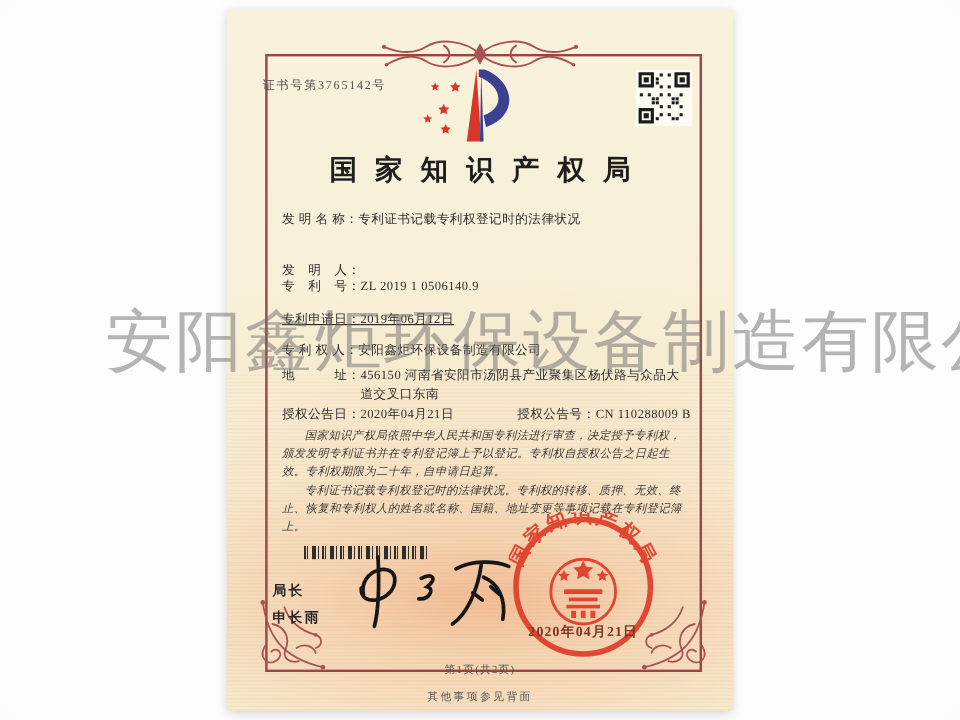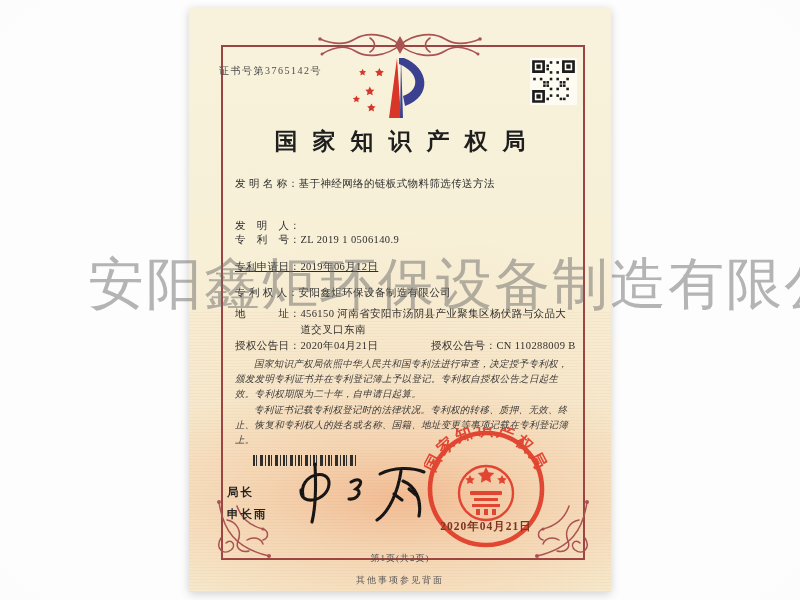--- a/index.html
+++ b/index.html
@@ -201,21 +201,21 @@
             <rect x="27.8" y="37.1" width="2.4000000000000004" height="2.4000000000000004"></rect>
             <rect x="30.900000000000002" y="37.1" width="2.4000000000000004" height="2.4000000000000004"></rect>
           </g>
       </g>
     </svg>
 
     <div class="title">国家知识产权局</div>
 
     <div class="f-row row-name">
       <span class="f-label">发 明 名 称：</span>
-      <span class="f-value">基于神经网络的链板式物料筛选传送方法</span>
+      <span class="f-value">专利证书记载专利权登记时的法律状况</span>
     </div>
     <div class="f-row row-inv">
       <span class="f-label">发　明　人：</span>
     </div>
     <div class="f-row row-pno">
       <span class="f-label">专　利　号：</span>
       <span class="f-value">ZL 2019 1 0506140.9</span>
     </div>
     <div class="f-row row-fdate">
       <span class="f-label">专利申请日：</span>

